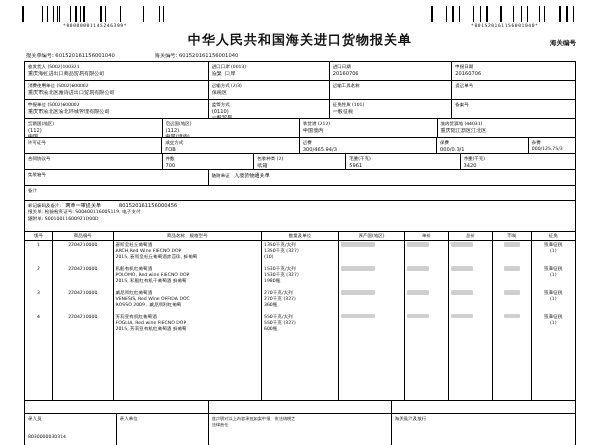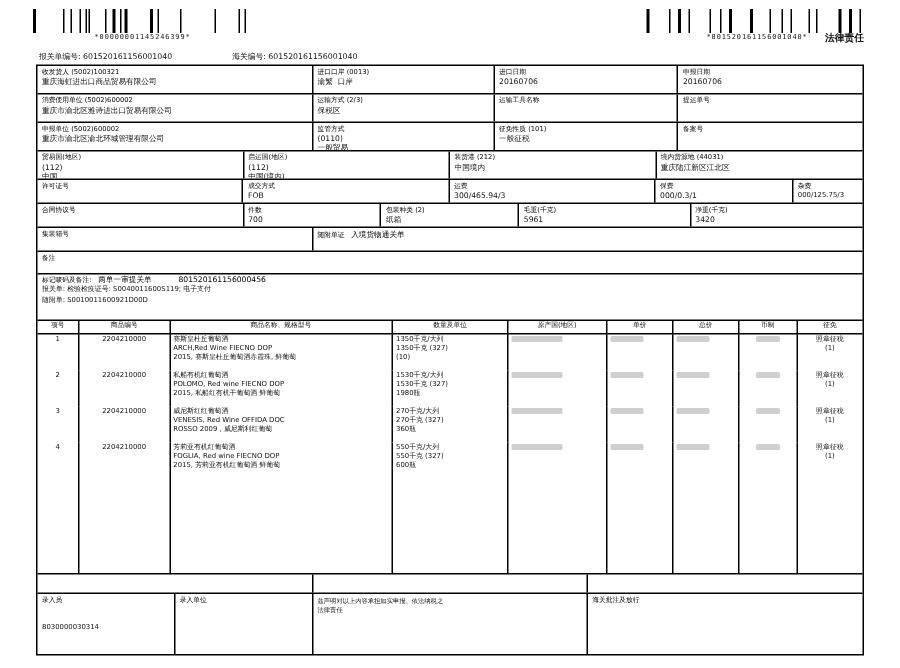--- a/index.html
+++ b/index.html
@@ -201,21 +201,22 @@
           <i style="width: 0.6px; background: transparent;"></i>
           <i style="width: 1.1px; background: rgb(0, 0, 0);"></i>
           <i style="width: 0.6px; background: transparent;"></i>
           <i style="width: 0.6px; background: transparent;"></i>
         </div>
       <div class="bc-num">*801520161156001040*</div>
     </div>
   </div>
 
   <div class="title-row">
-    <div class="keep-copy">法律责任</div>
+    <div class="title">中华人民共和国海关进口货物报关单</div>
+    <div class="keep-copy">海关编号</div>
   </div>
 
   <div class="docnums">
     <div>报关单编号: 601520161156001040</div>
     <div>海关编号: 601520161156001040</div>
   </div>
 
   <div class="frame">
 
     <div class="r h18">

